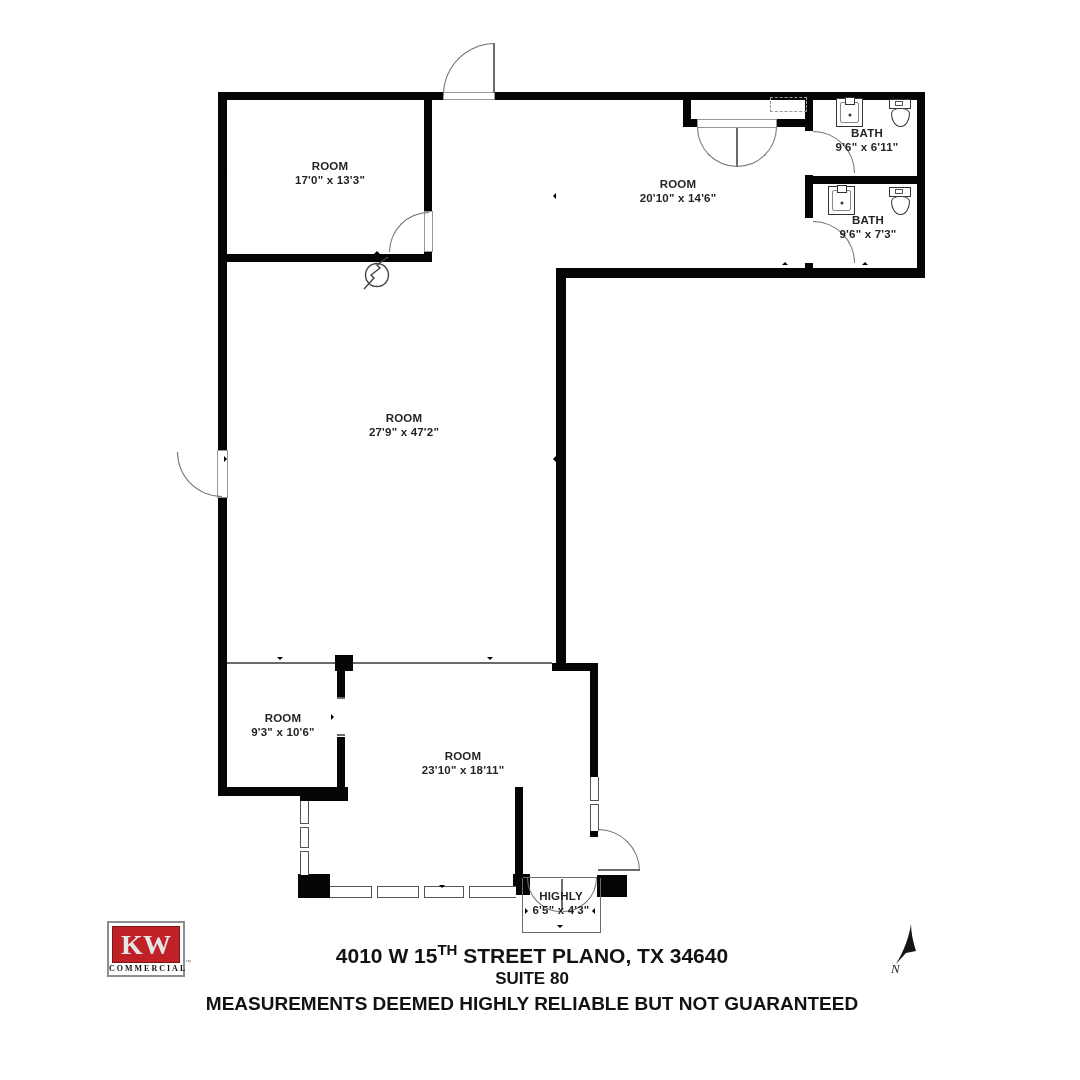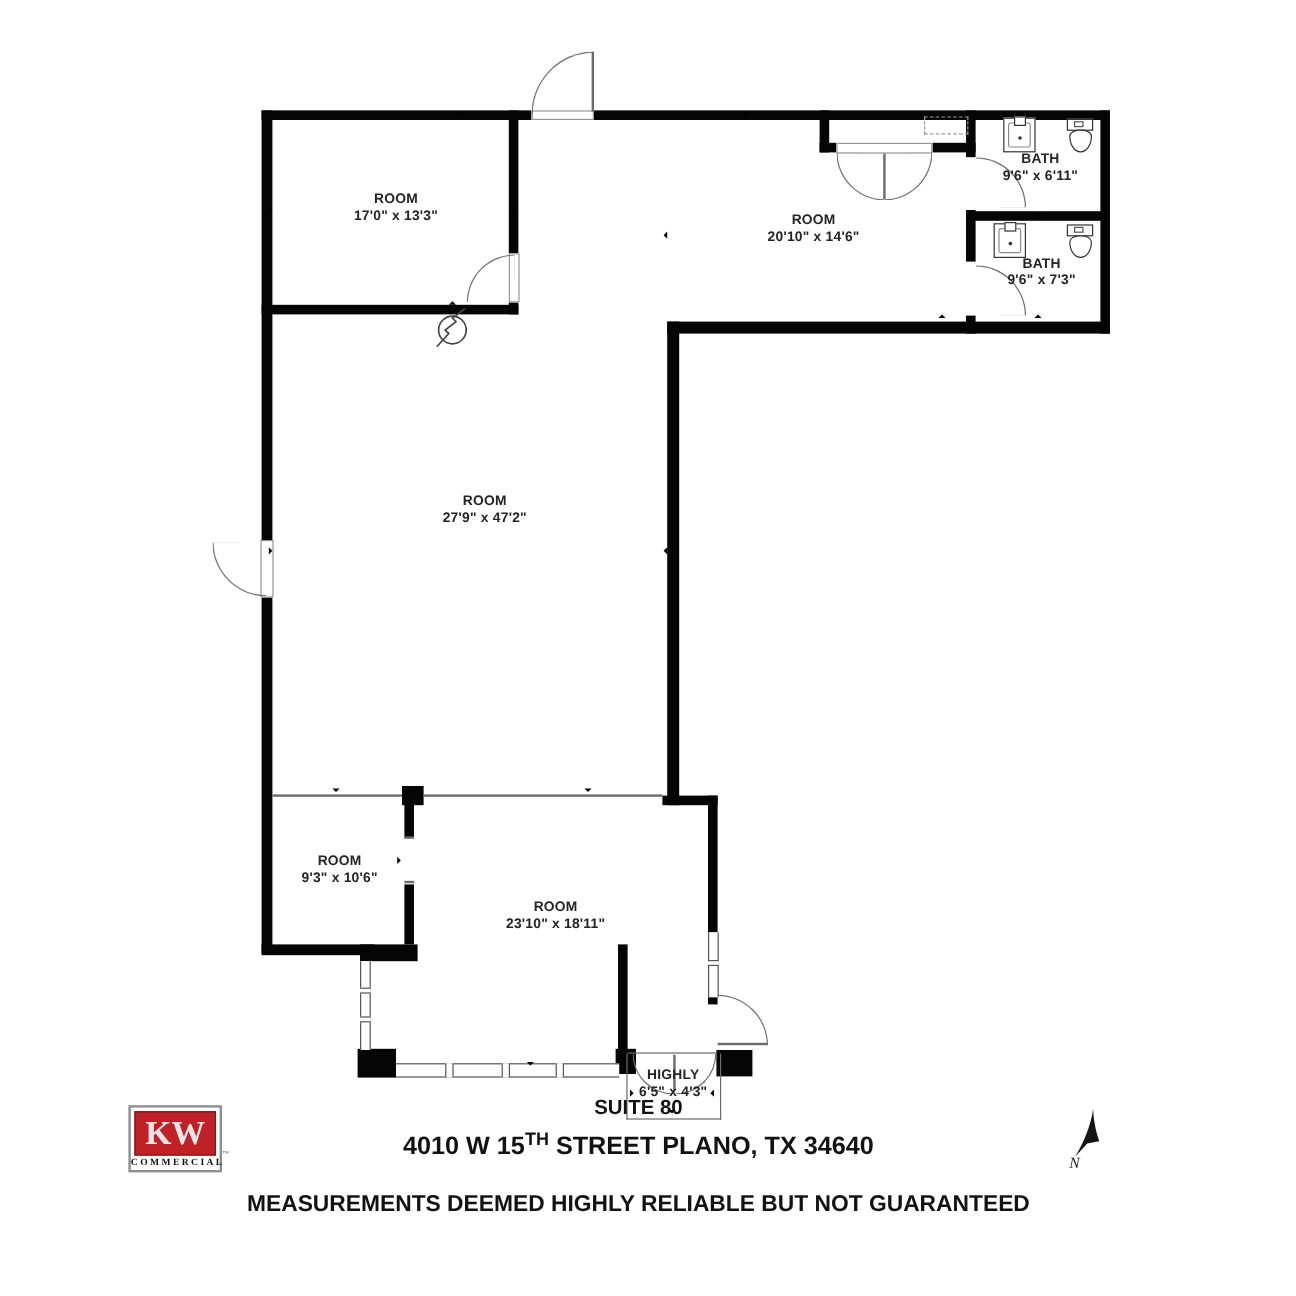--- a/index.html
+++ b/index.html
@@ -50,21 +50,21 @@
   .kwred span{font-family:"Liberation Serif",serif;font-weight:700;font-size:28px;color:#e5e5e5;line-height:1;}
   .kwword{position:absolute;left:0;right:0;bottom:2px;text-align:center;font-family:"Liberation Serif",serif;
     font-weight:700;font-size:8px;letter-spacing:2px;color:#141414;}
   .kwtm{position:absolute;right:-8px;bottom:10px;font-size:6px;color:#777;}
   
   .compass{position:absolute;left:884px;top:916px;z-index:5;}
   
   .ftline{position:absolute;left:0;width:1064px;text-align:center;font-weight:700;color:#121212;z-index:5;}
   .addr{top:941px;font-size:21px;}
   .addr sup{font-size:15px;vertical-align:super;}
-  .suite{top:913px;font-size:17px;}
+  .suite{top:969px;font-size:17px;}
   .disc{top:993px;font-size:19px;}
 </style>
 </head>
 <body>
 
 <div id="canvas">
 
   <div class="w" style="left:218px;top:92px;width:225px;height:8px"></div>
   <div class="w" style="left:495px;top:92px;width:430px;height:8px"></div>
   <div class="w" style="left:218px;top:92px;width:9px;height:703px"></div>

